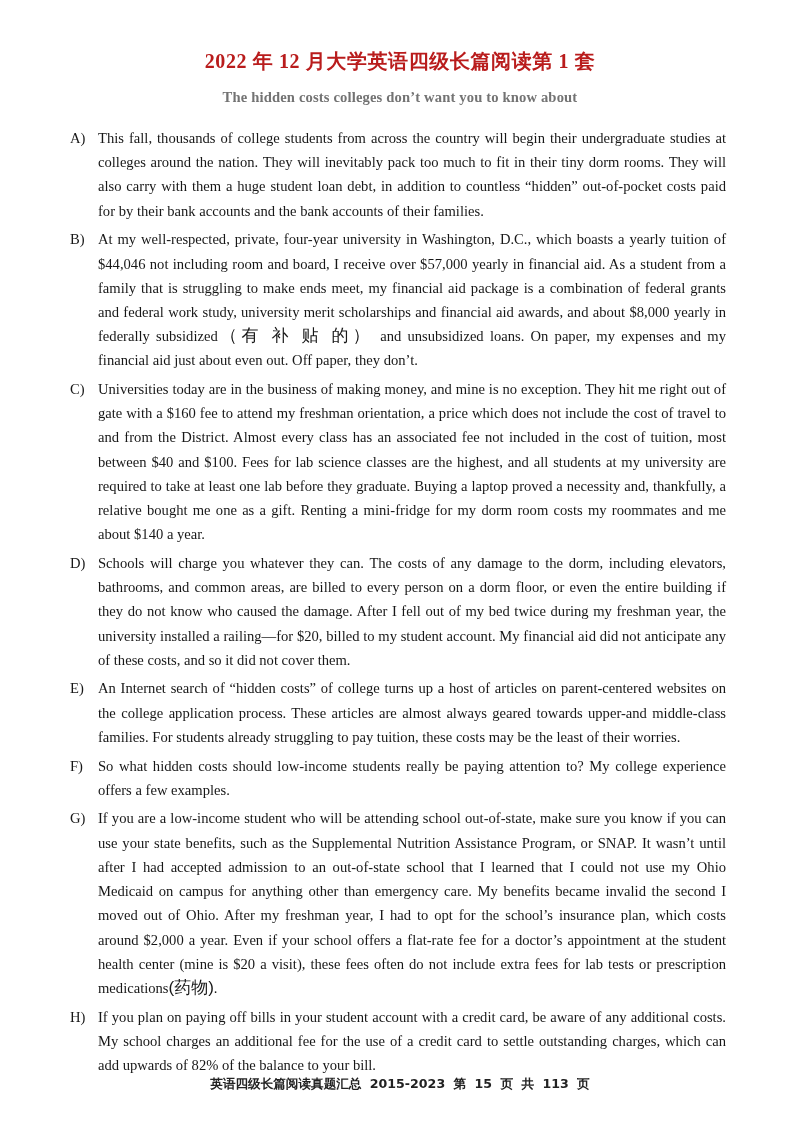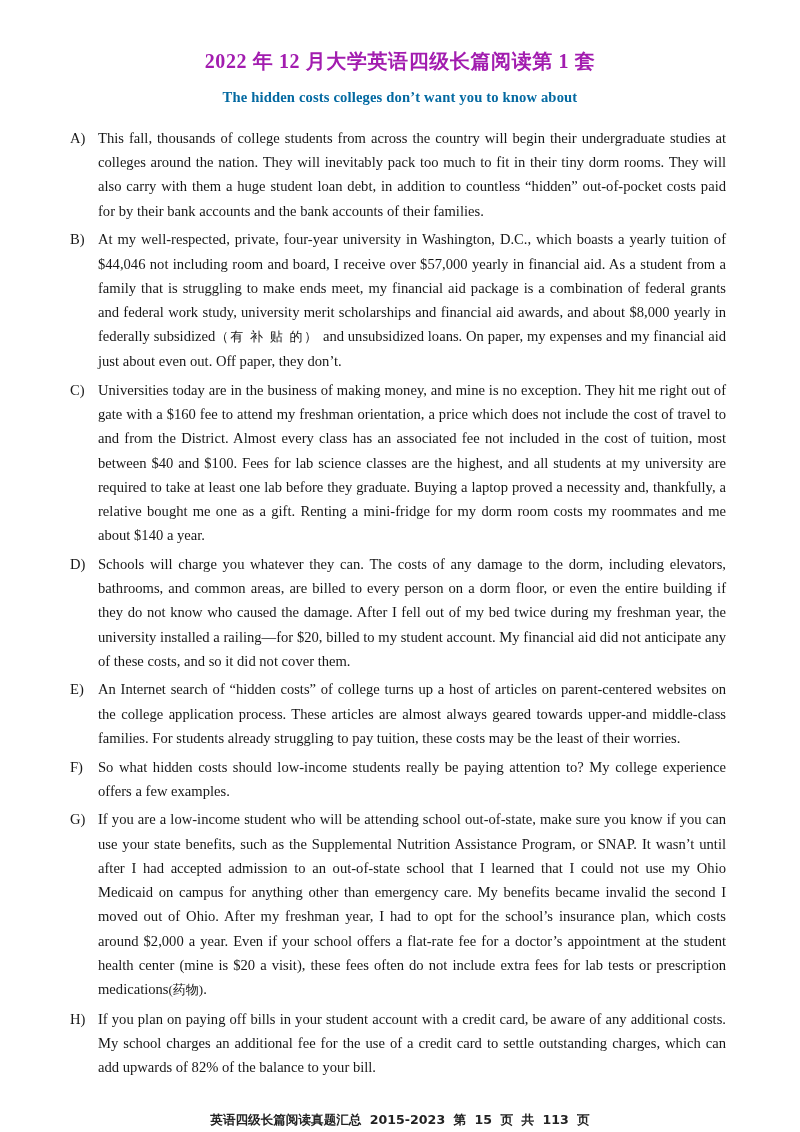--- a/index.html
+++ b/index.html
@@ -27,32 +27,32 @@
   
   .title-main {
     position: absolute;
     left: 0;
     top: 48px;
     width: 800px;
     text-align: center;
     font-size: 20px;
     font-weight: 700;
     letter-spacing: 0.6px;
-    color: #a21caf;
+    color: #b91c1c;
     font-family: "Liberation Serif", "DejaVu Serif", serif;
   }
   .title-sub {
     position: absolute;
     left: 0;
     top: 89px;
     width: 800px;
     text-align: center;
     font-size: 14.6px;
     font-weight: 700;
-    color: #0369a1;
+    color: #737373;
     letter-spacing: 0.15px;
   }
 
   
   .content {
     position: absolute;
     left: 70px;
     top: 126px;
     width: 656px;
   }
@@ -73,37 +73,36 @@
     left: 0;
     top: 0;
     width: 24px;
     text-align: left;
     font-size: 14.6px;
     line-height: 24.2px;
   }
   .para-body { display: block; }
   .para-body .it { }
   .cn {
-    font-family: Liberation Serif, serif;
-    font-size: 13px;
+    font-family: Liberation Sans, sans-serif;
+    font-size: 17px;
   }
   .cn-sp { letter-spacing: 1.6px; }
 
   
   .footer {
     position: absolute;
     left: 0;
     top: 1076px;
     width: 800px;
     text-align: center;
     font-size: 12.6px;
     font-weight: 700;
     color: #222;
     font-family: "DejaVu Sans", "Liberation Sans", sans-serif;
-    margin-top: 36px;
   }
   .footer .f-seg { margin: 0 2px; }
 </style>
 </head>
 <body>
 
 <div class="page">
 
   <div class="title-main">2022 年 12 月大学英语四级长篇阅读第 1 套</div>
   <div class="title-sub">The hidden costs colleges don’t want you to know about</div>

